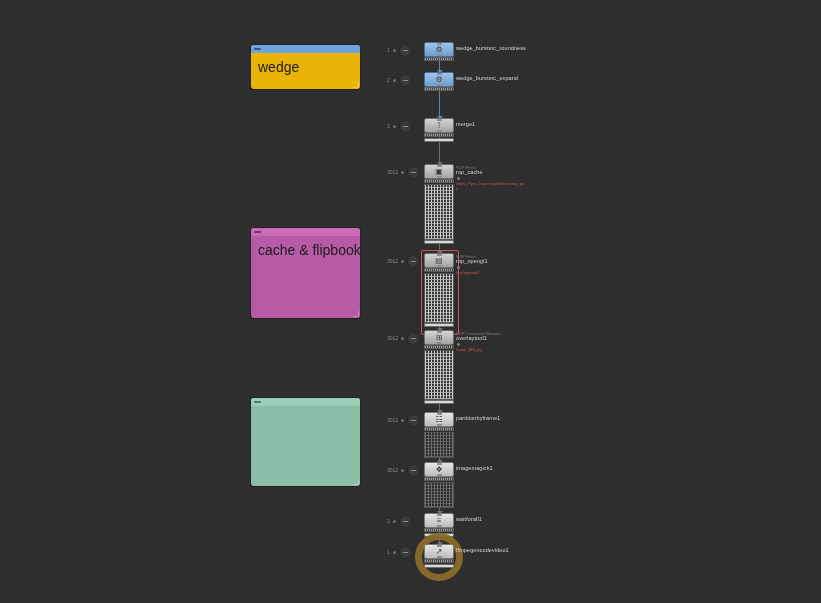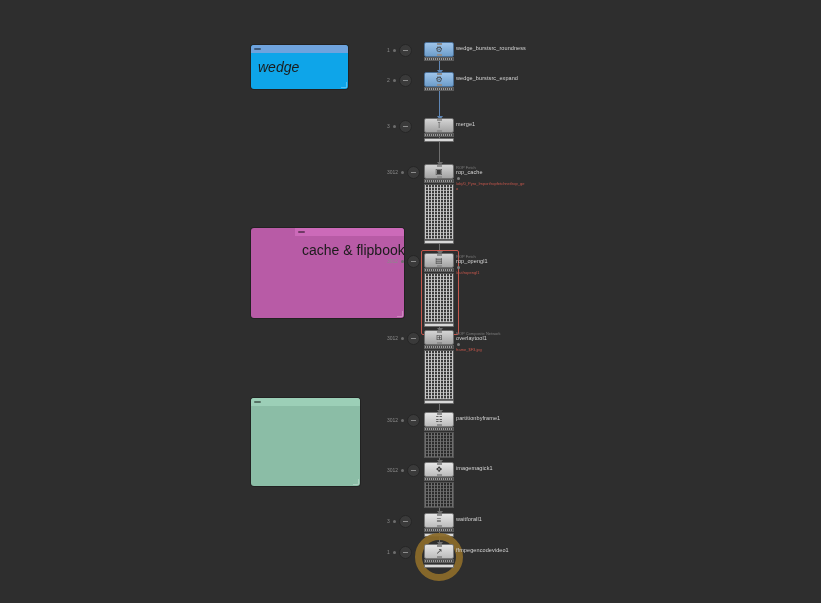--- a/index.html
+++ b/index.html
@@ -29,21 +29,21 @@
     position:absolute;right:1px;bottom:1px;width:5px;height:5px;
     border-right:1px solid rgba(255,255,255,.28);
     border-bottom:1px solid rgba(255,255,255,.28);
   }
   .sticky .note-text{
     padding:6px 7px 0 7px;font-size:14px;line-height:16px;
     color:#1b1b1b;white-space:nowrap;
   }
   .sticky.blue       {background:#5b8fcb;}
   .sticky.blue .bar  {background:#6fa3dd;}
-  .sticky.magenta    {background:#b85ba6;padding-left:44px;}
+  .sticky.magenta    {background:#b85ba6;}
   .sticky.magenta .bar{background:#cc6ab9;}
   .sticky.green      {background:#8bbda6;}
   .sticky.green .bar {background:#9ccfb7;}
 
   .flagcol{
     position:absolute;display:flex;align-items:center;gap:3px;
   }
   .idx{font-size:5px;color:#8a8a8a;line-height:1;}
   .dot-small{width:3px;height:3px;border-radius:50%;background:#6d6d6d;}
   .bypass-knob{
@@ -136,21 +136,21 @@
     border-left:3px solid transparent;border-right:3px solid transparent;
     border-top:4px solid #7a7a7a;
   }
 </style>
 </head>
 <body>
 
 <div id="canvas"></div>
 
 <div id="notes-layer">
-    <div class="sticky blue" style="left: 251px; top: 45px; width: 97px; height: 44px; background: #0ea5e9; font-style: italic;">
+    <div class="sticky blue" style="left: 251px; top: 45px; width: 109px; height: 44px; background: #eab308;">
       <div class="bar" style="background: rgb(111, 163, 221);">
         <div class="grip"></div>
       </div>
       <div class="note-text">wedge</div>
       <div class="resize"></div>
     </div>
     <div class="sticky magenta" style="left: 251px; top: 228px; width: 109px; height: 90px; background: rgb(184, 91, 166);">
       <div class="bar" style="background: rgb(204, 106, 185);">
         <div class="grip"></div>
       </div>

